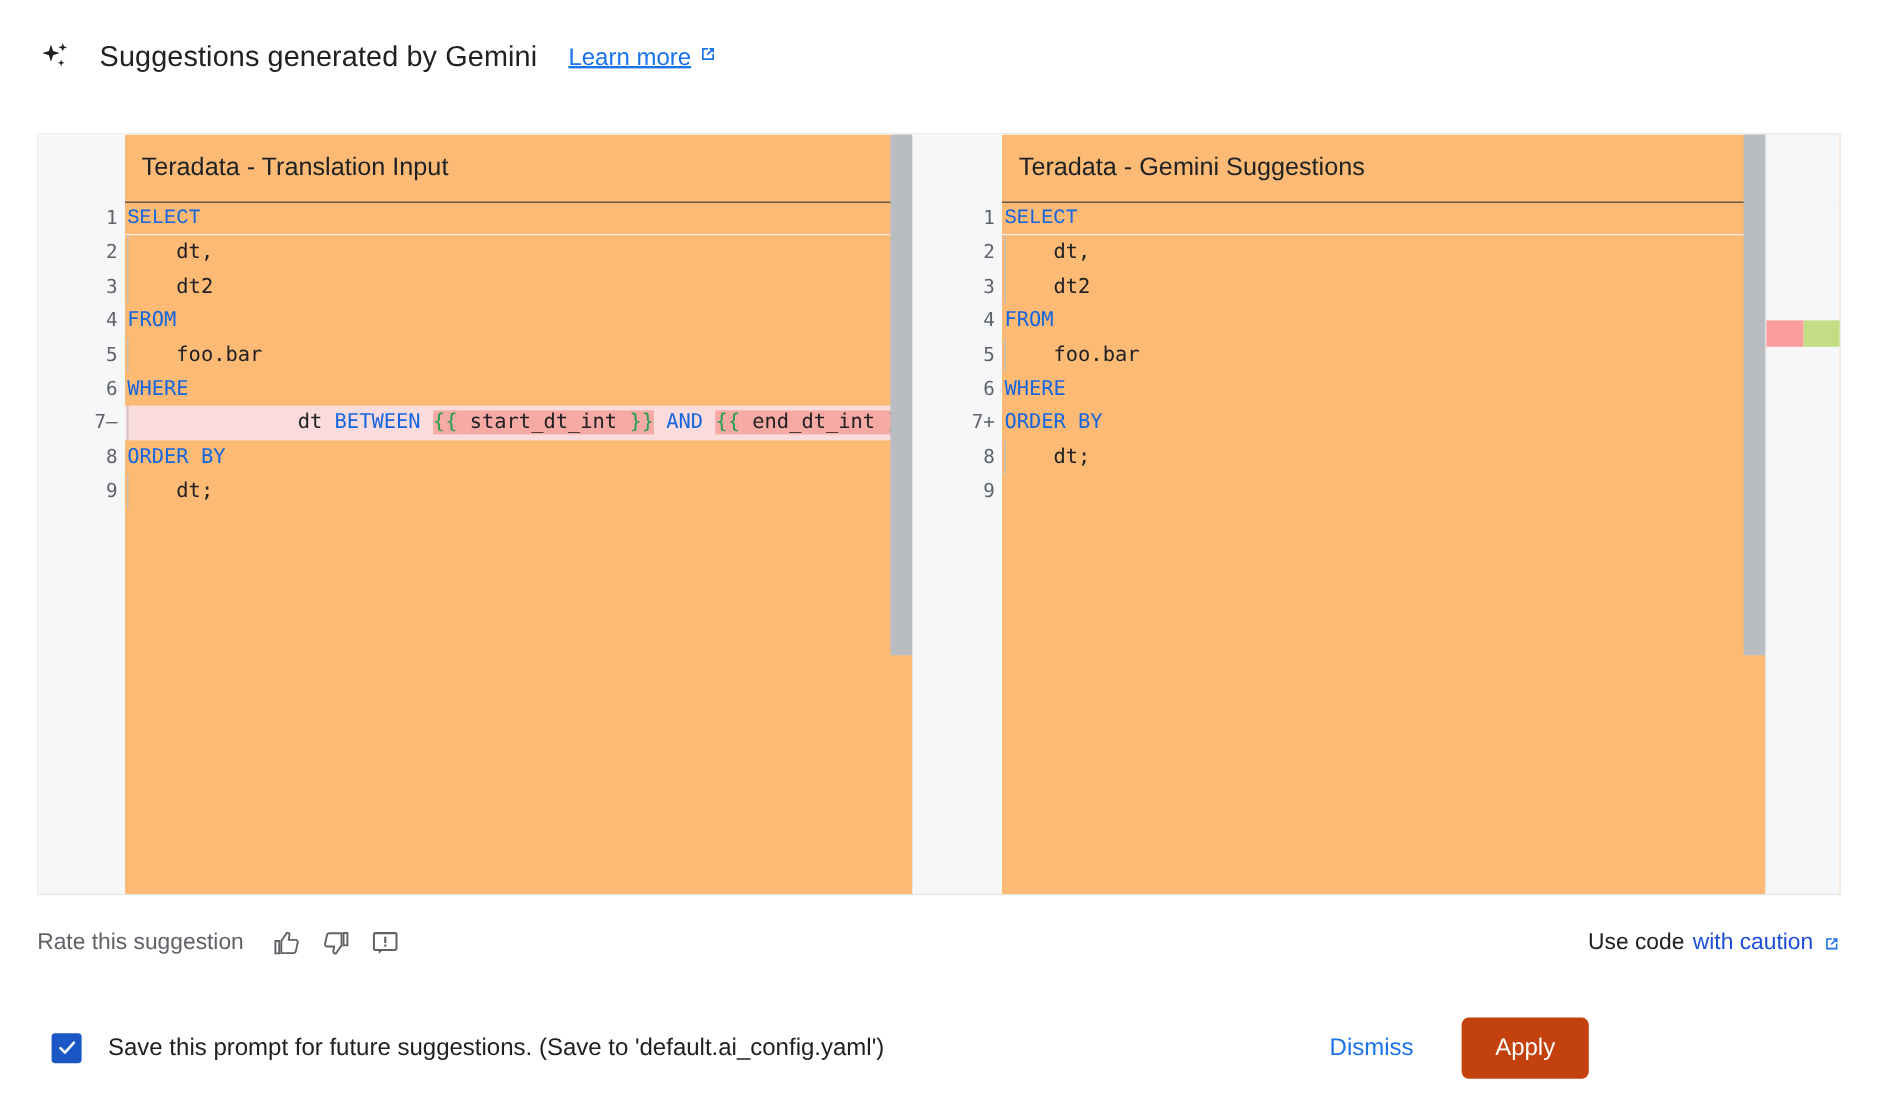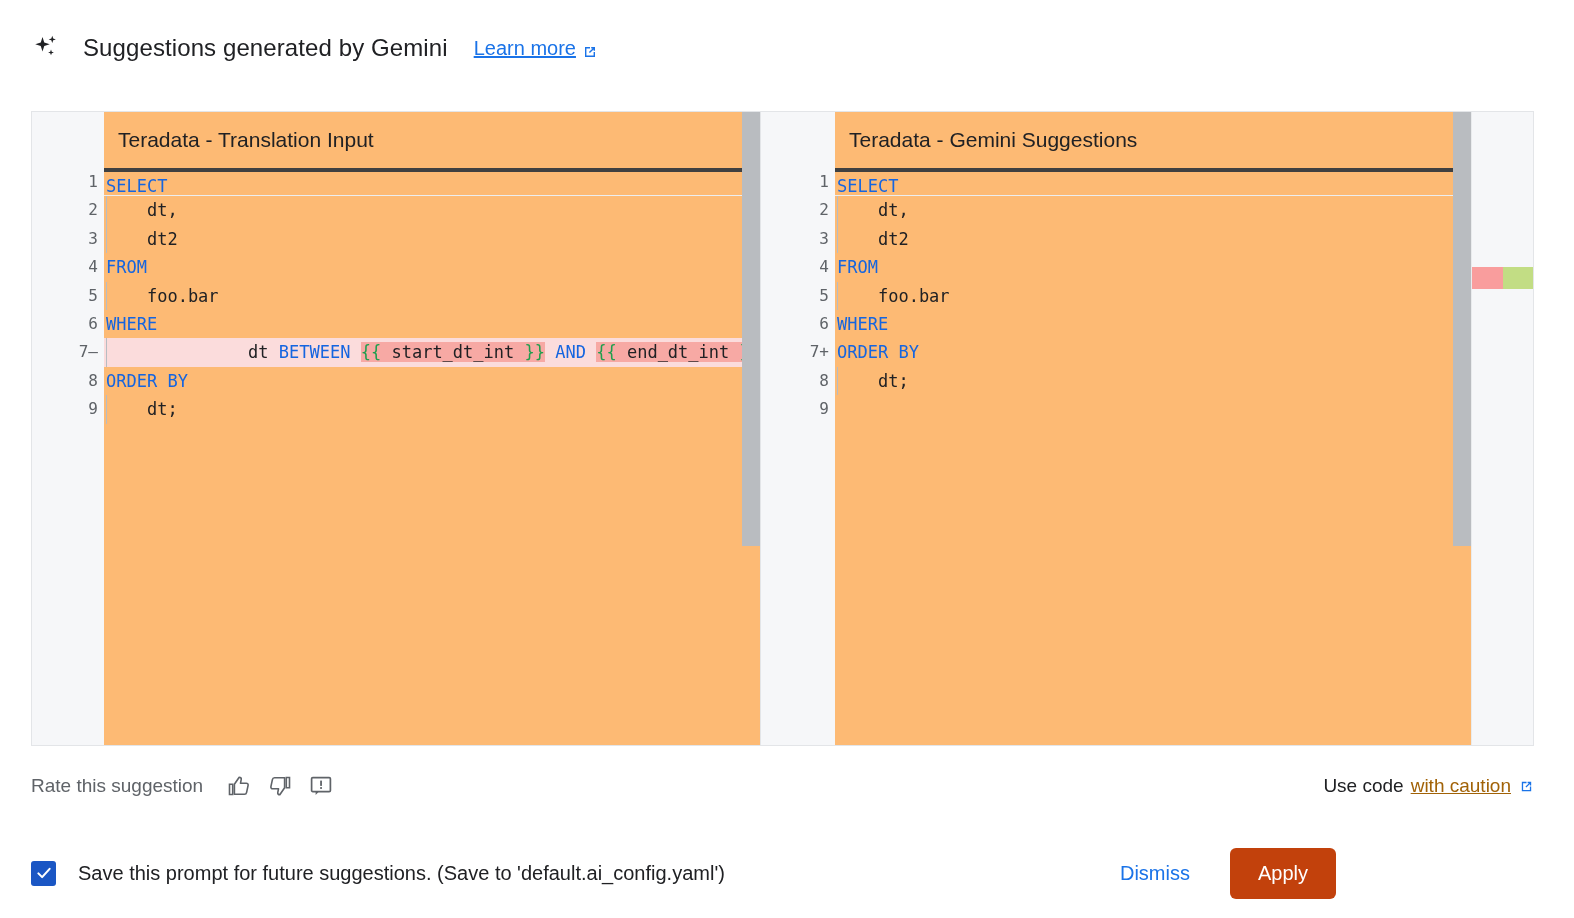--- a/index.html
+++ b/index.html
@@ -39,21 +39,21 @@
     letter-spacing: 0.1px;
     white-space: nowrap;
   }
   .learn-more {
     margin-left: 26px;
     font-size: 20px;
     color: #1a73e8;
     text-decoration: underline;
     white-space: nowrap;
     display: inline-flex;
-    align-items: flex-end;
+    align-items: flex-start;
     gap: 6px;
     cursor: pointer;
   }
   .learn-more .ext-icon { width: 16px; height: 16px; flex:0 0 auto; }
 
   
   .diff-wrap {
     position: absolute;
     left: 31px; top: 111px;
     width: 1503px;
@@ -133,21 +133,21 @@
     position: relative;
   }
   .code-row .indent-guide {
     position: absolute;
     left: 2px; top: 0; bottom: 0;
     width: 1px;
     background: #b7bcc2;
   }
   .code-row .txt { padding-left: 2px; display: inline-block; }
 
-  .row-1 { border-top: 4px solid #404040; border-bottom: 1px solid #eceef0; }
+  .row-1 { border-top: 1px solid #404040; border-bottom: 1px solid #eceef0; font-family: Liberation Mono, monospace; }
 
   .kw   { color: #1565e0; }
   .num  { color: #b06000; }
   .tmpl { color: #1f9e4e; }
   .plain{ color: #202124; }
 
   .del-line { background: #fbdcdc; text-align: right; }
   .add-line { background: #e9f0da; }
   .del-tok  { background: #f7a9a4; }
   .add-tok  { background: #cddf9c; }
@@ -215,36 +215,35 @@
   }
   .caution {
     margin-left: auto;
     font-size: 19px;
     color: #202124;
     white-space: nowrap;
     display: inline-flex;
     align-items: center;
   }
   .caution .link {
-    color: #a16207;
-    text-decoration: underline;
+    color: #1d4ed8;
     margin-left: 7px;
     cursor: pointer;
   }
   .caution .ext-icon { width: 15px; height: 15px; margin-left: 8px; }
 
   
   .bottom-bar {
     position: absolute;
     left: 0; top: 828px;
     width: 1367px;
     height: 90px;
     display: flex;
     align-items: center;
-    padding: 0 31px;
+    padding: 0 43px;
     box-sizing: border-box;
   }
   .save-check {
     display: flex;
     align-items: center;
     cursor: pointer;
   }
   .checkbox {
     width: 25px; height: 25px;
     background: #1a56c4;

